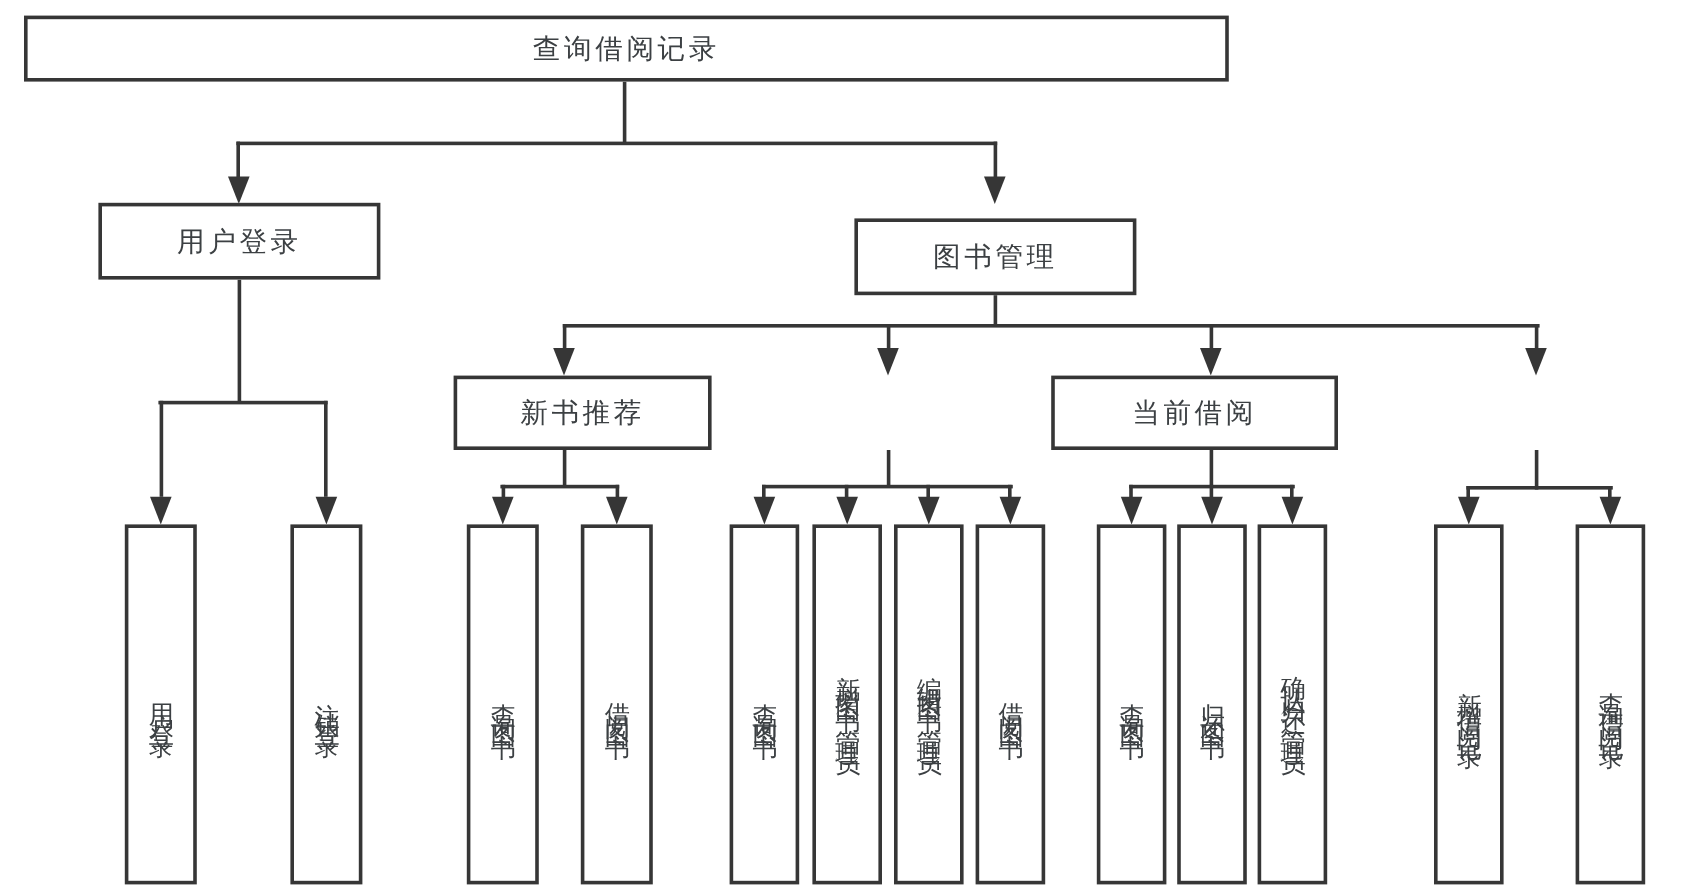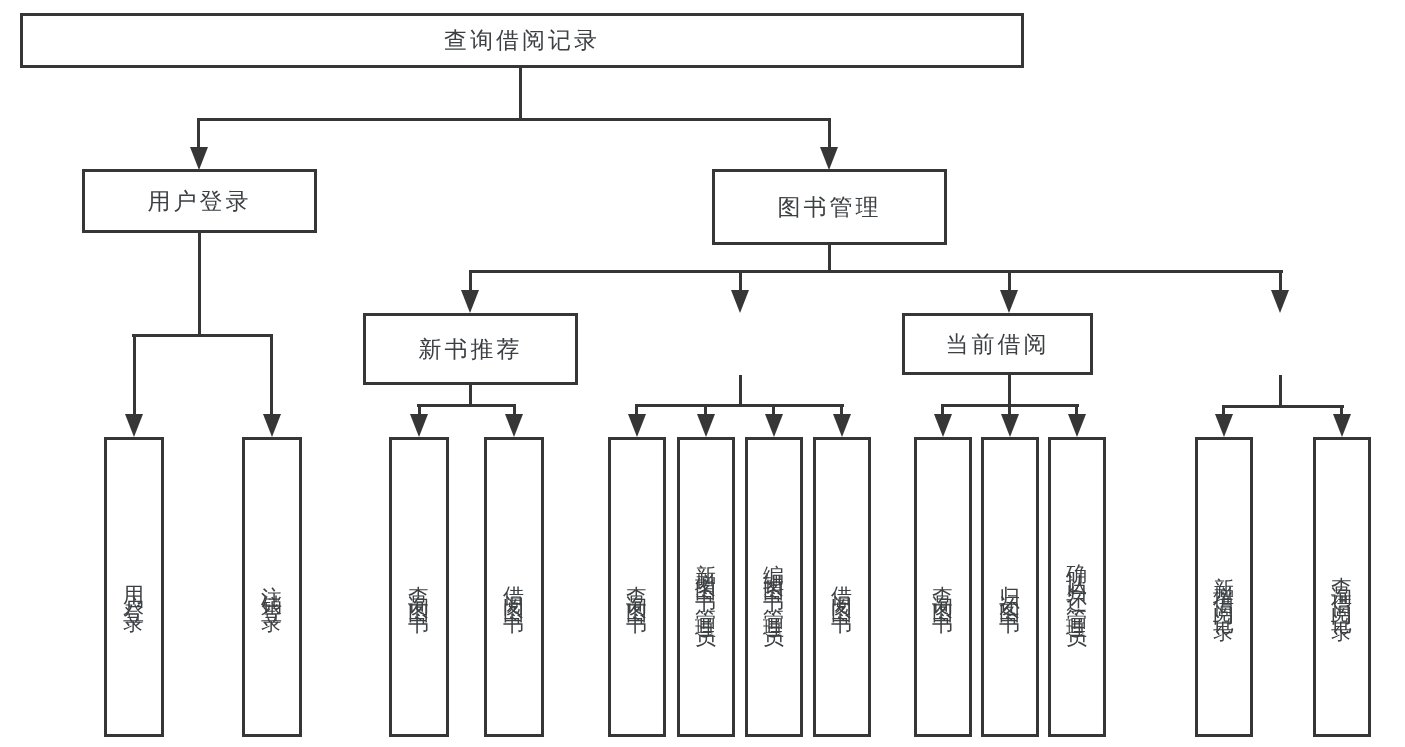--- a/index.html
+++ b/index.html
@@ -77,21 +77,21 @@
   <div class="line" style="left:519px;top:68px;width:3px;height:51px"></div>
   <div class="line" style="left:197px;top:118px;width:634px;height:3px"></div>
   <div class="line" style="left:197px;top:118px;width:3px;height:30px"></div>
   <div class="arrowhead" style="left:190px;top:147px"></div>
   <div class="line" style="left:828px;top:118px;width:3px;height:30px"></div>
   <div class="arrowhead" style="left:820px;top:147px"></div>
 
   <div class="box" style="left:82px;top:169px;width:235px;height:64px">
     <span class="hlabel">用户登录</span>
   </div>
-  <div class="box" style="left:712px;top:169px;width:235px;height:76px">
+  <div class="box" style="left:712px;top:182px;width:235px;height:64px">
     <span class="hlabel">图书管理</span>
   </div>
 
   <div class="line" style="left:198px;top:233px;width:3px;height:102px"></div>
   <div class="line" style="left:132px;top:334px;width:141px;height:3px"></div>
   <div class="line" style="left:133px;top:334px;width:3px;height:80px"></div>
   <div class="arrowhead" style="left:125px;top:414px"></div>
   <div class="line" style="left:270px;top:334px;width:3px;height:80px"></div>
   <div class="arrowhead" style="left:263px;top:414px"></div>
 
@@ -99,24 +99,24 @@
   <div class="line" style="left:469px;top:270px;width:814px;height:3px"></div>
   <div class="line" style="left:469px;top:270px;width:3px;height:20px"></div>
   <div class="arrowhead" style="left:461px;top:290px"></div>
   <div class="line" style="left:739px;top:270px;width:3px;height:20px"></div>
   <div class="arrowhead" style="left:731px;top:290px"></div>
   <div class="line" style="left:1008px;top:270px;width:3px;height:20px"></div>
   <div class="arrowhead" style="left:1000px;top:290px"></div>
   <div class="line" style="left:1279px;top:270px;width:3px;height:20px"></div>
   <div class="arrowhead" style="left:1271px;top:290px"></div>
 
-  <div class="box" style="left:363px;top:313px;width:215px;height:72px">
+  <div class="box" style="left:378px;top:313px;width:215px;height:62px">
     <span class="hlabel">新书推荐</span>
   </div>
-  <div class="box" style="left:902px;top:313px;width:191px;height:62px">
+  <div class="box" style="left:876px;top:313px;width:239px;height:62px">
     <span class="hlabel">当前借阅</span>
   </div>
 
   <div class="line" style="left:469px;top:375px;width:3px;height:31px"></div>
   <div class="line" style="left:417px;top:404px;width:99px;height:3px"></div>
   <div class="line" style="left:418px;top:404px;width:3px;height:12px"></div>
   <div class="arrowhead" style="left:410px;top:414px"></div>
   <div class="line" style="left:513px;top:404px;width:3px;height:12px"></div>
   <div class="arrowhead" style="left:505px;top:414px"></div>
 

